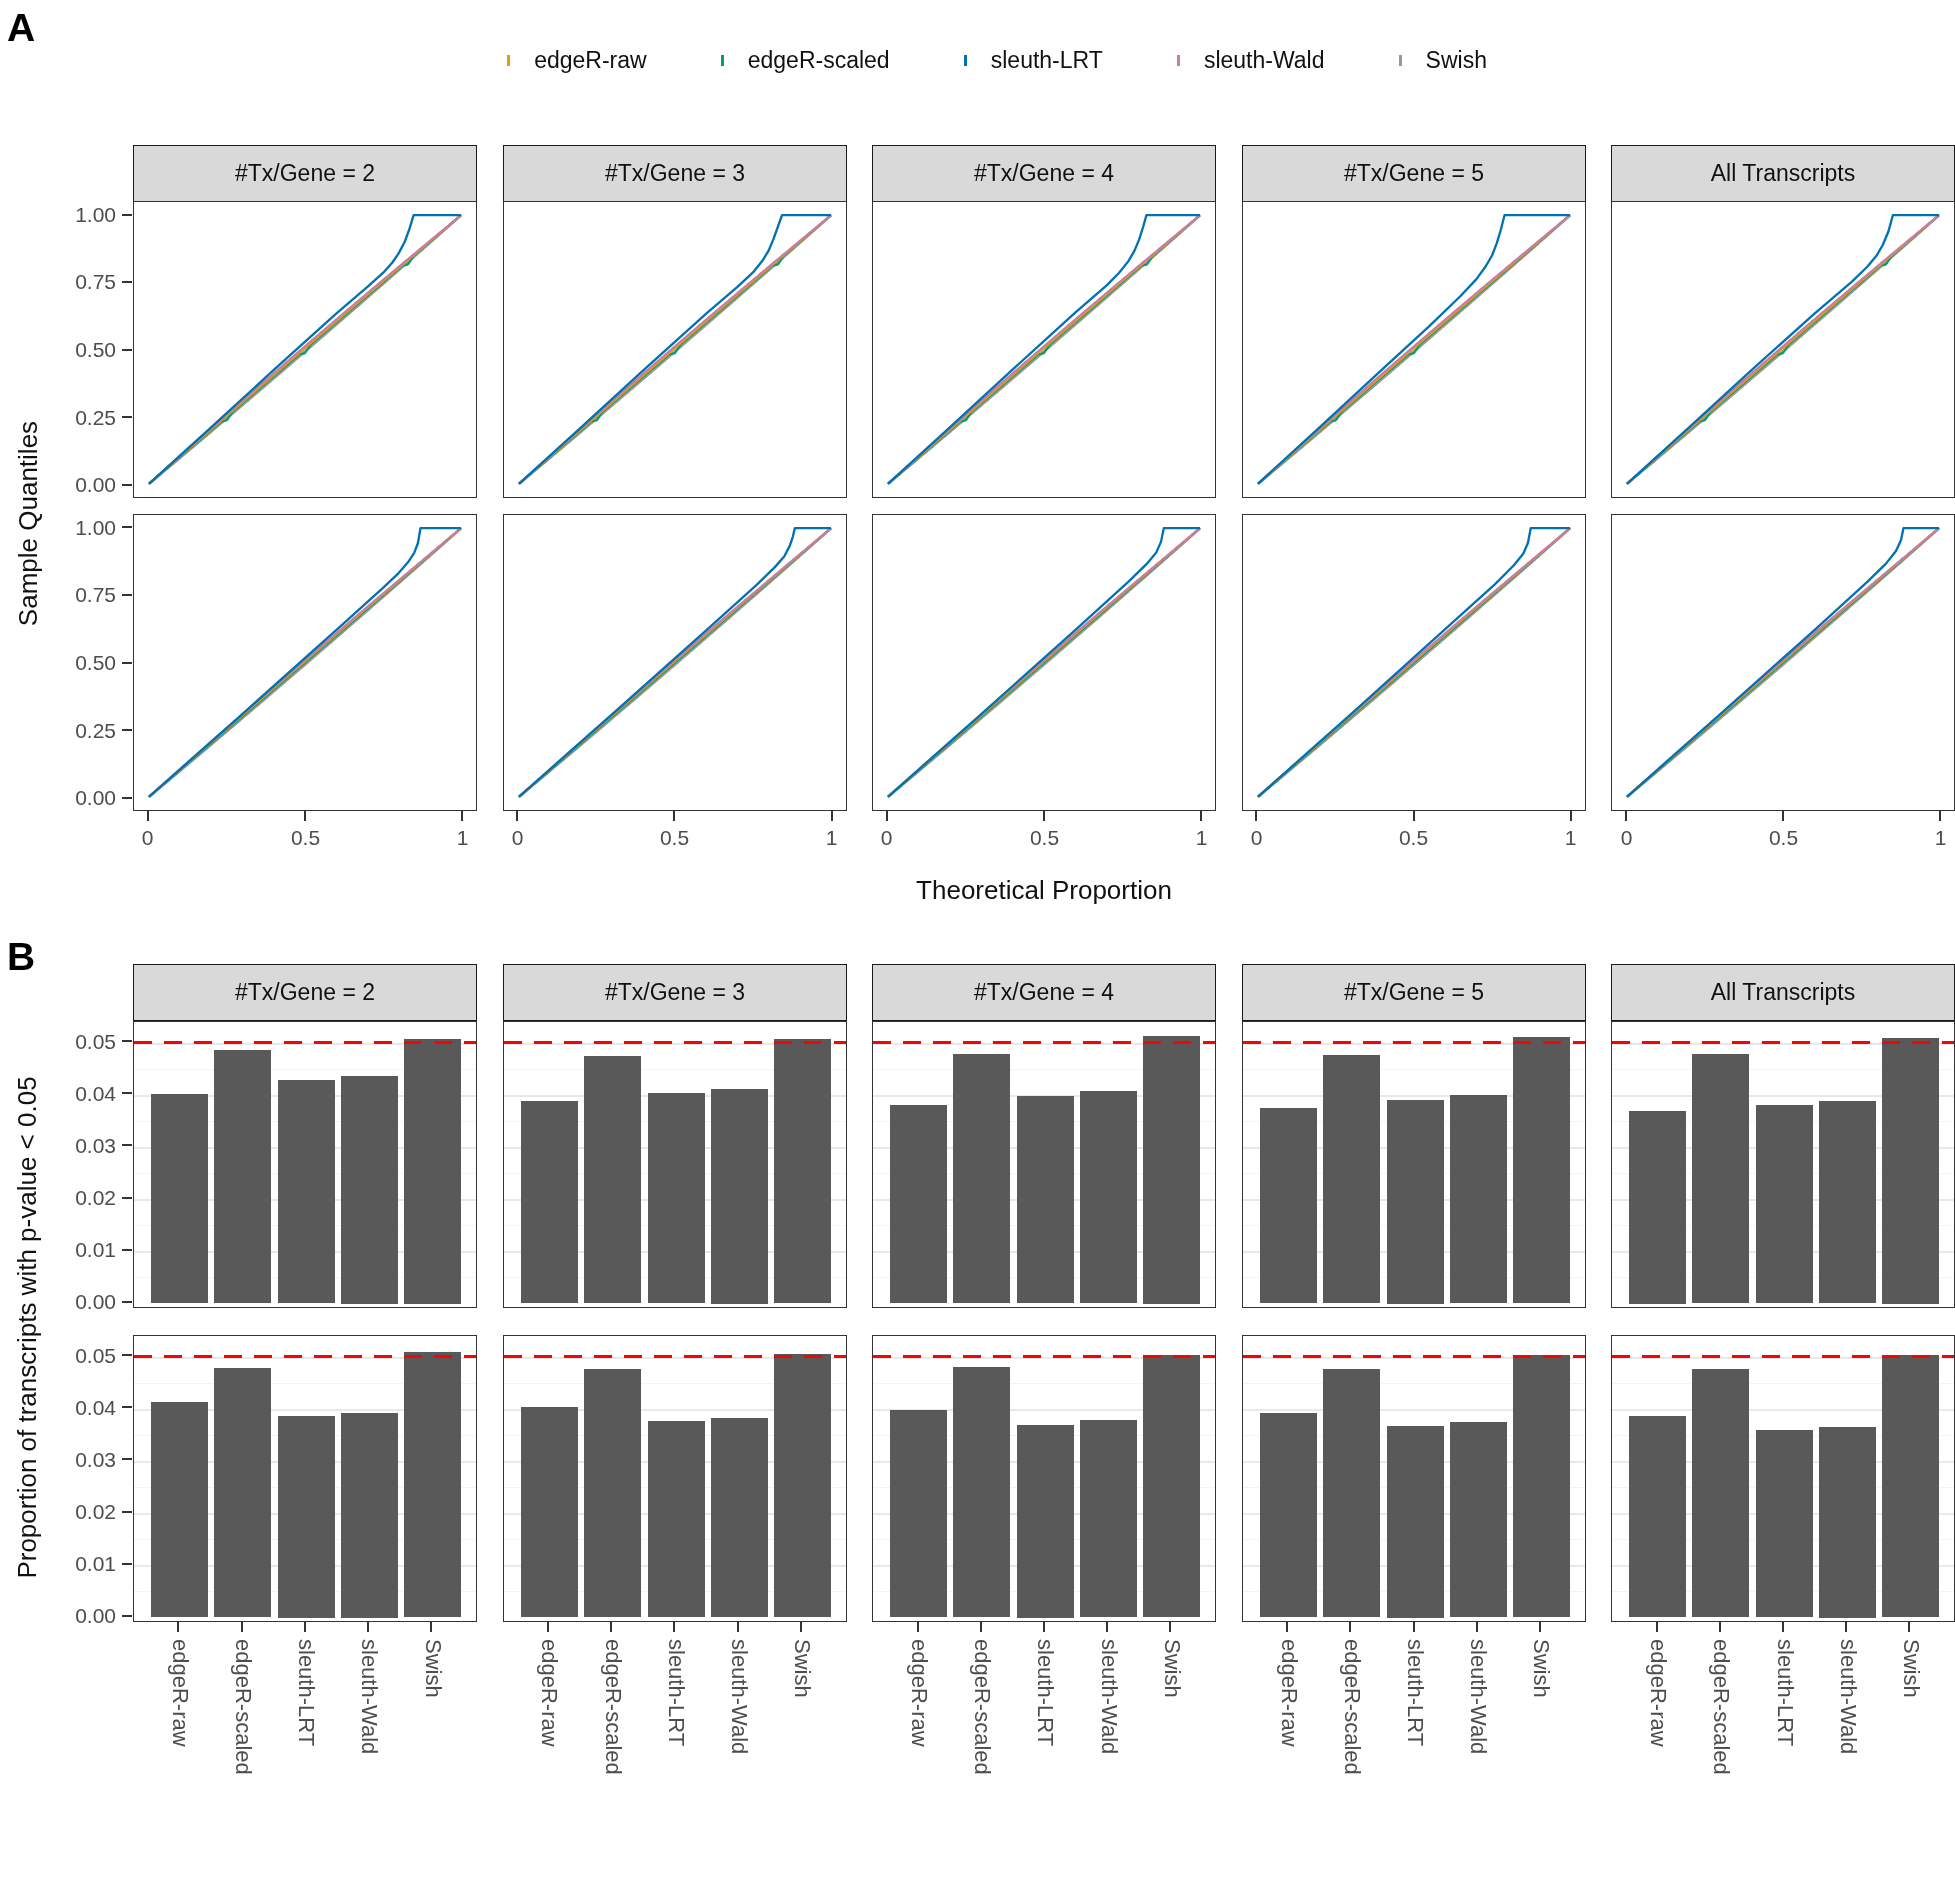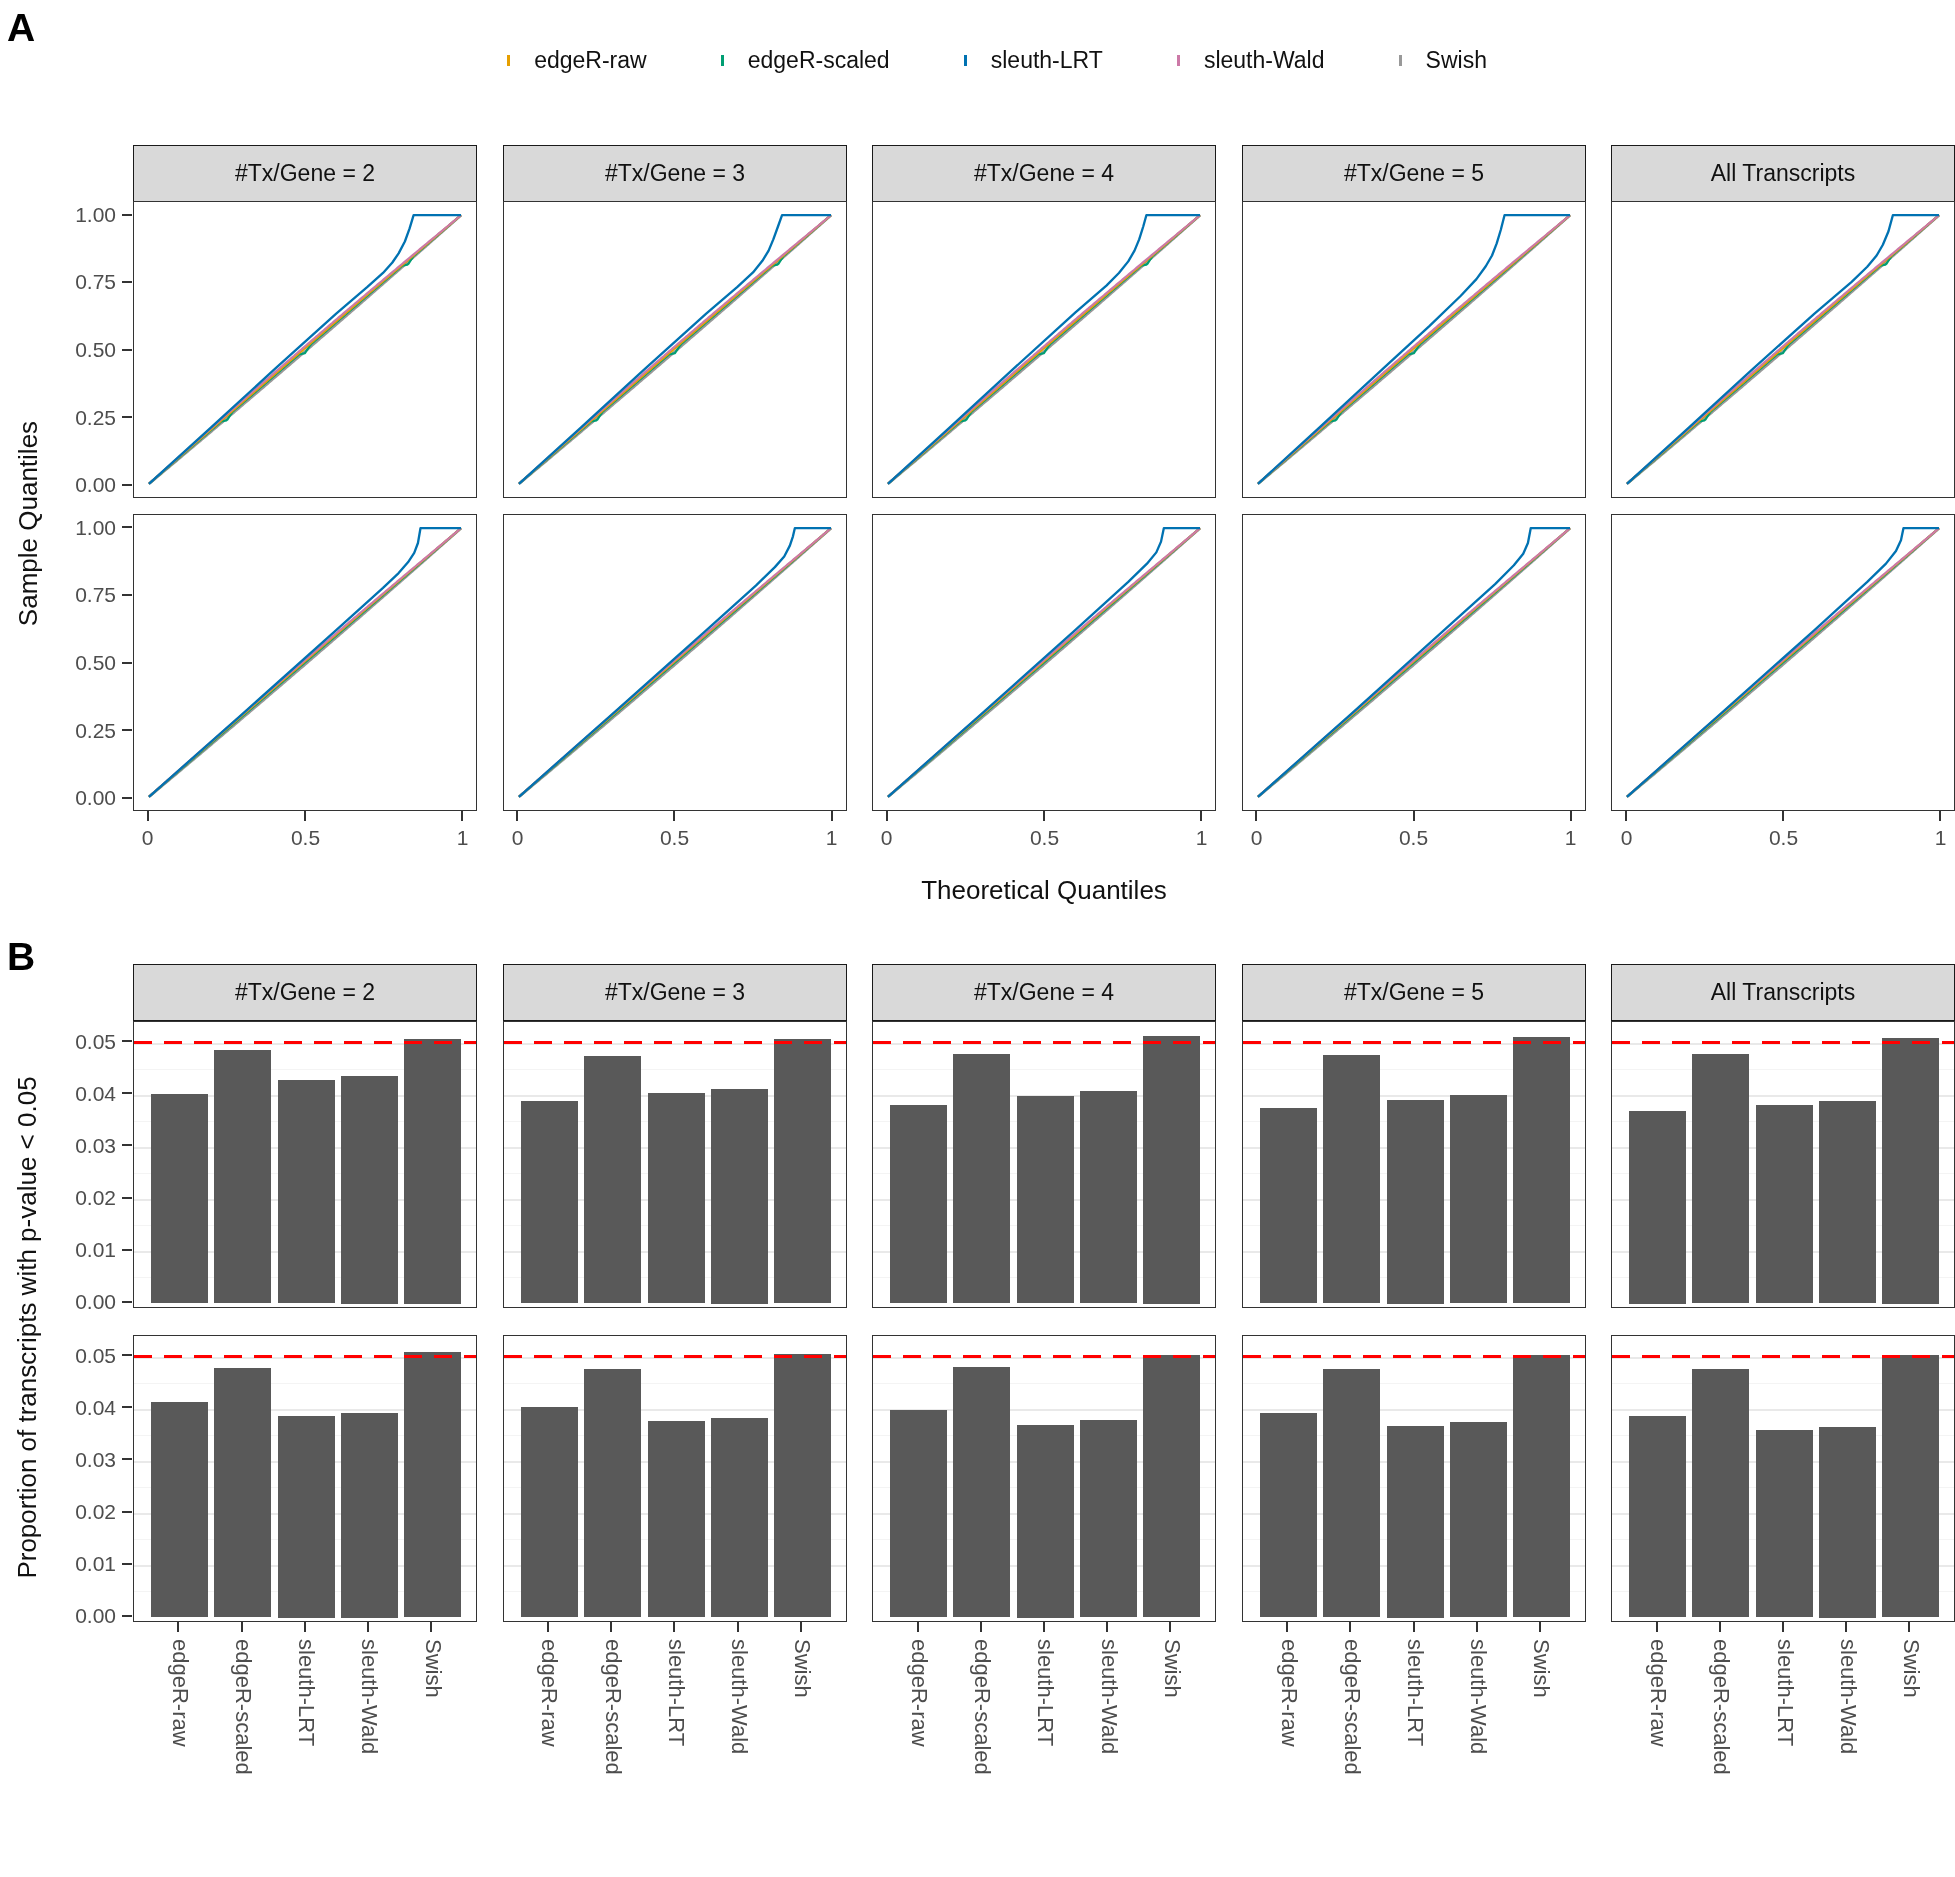--- a/index.html
+++ b/index.html
@@ -48,21 +48,21 @@
     <span class="legend-label">sleuth-Wald</span>
   </div>
   <div class="legend-item">
     <span class="legend-key" style="background: rgb(153, 153, 153);"></span>
     <span class="legend-label">Swish</span>
   </div>
 </div>
 
 <div class="axis-title rot-ccw" style="left:-285px;top:508px;width:626px;text-align:center;">Sample Quantiles</div>
 
-<div class="axis-title" style="left:653px;top:875px;width:782px;text-align:center;">Theoretical Quantiles</div>
+<div class="axis-title" style="left:653px;top:875px;width:782px;text-align:center;">Theoretical Proportion</div>
 
 <div class="panel-label" style="left:7px;top:935px;">B</div>
 
 <div class="axis-title rot-ccw" style="left:-301px;top:1312px;width:657px;text-align:center;">Proportion of transcripts with p-value &lt; 0.05</div>
 
 <div id="fig-root">
     <div class="strip" style="left: 133px; top: 145px; width: 344px; height: 57px;">#Tx/Gene = 2</div>
     <div class="facet-panel" style="left: 133px; top: 201px; width: 344px; height: 297px;">
       <svg viewBox="0 0 880 760" width="100%" height="100%">
         <polyline points="38.0,726.0 41.2,723.3 44.4,720.6 47.6,717.9 50.9,715.3 54.1,712.6 57.3,709.9 60.5,707.2 63.7,704.5 66.9,701.8 70.2,699.1 73.4,696.4 76.6,693.7 79.8,691.0 83.0,688.3 86.2,685.7 89.5,683.0 92.7,680.3 95.9,677.6 99.1,674.9 102.3,672.2 105.5,669.5 108.8,666.8 112.0,664.1 115.2,661.4 118.4,658.7 121.6,656.0 124.8,653.3 128.0,650.6 131.3,647.9 134.5,645.2 137.7,642.4 140.9,639.7 144.1,637.0 147.3,634.3 150.6,631.6 153.8,628.9 157.0,626.2 160.2,623.5 163.4,620.8 166.6,618.1 169.9,615.4 173.1,612.6 176.3,609.9 179.5,607.2 182.7,604.5 185.9,601.8 189.2,599.1 192.4,596.4 195.6,593.6 198.8,590.9 202.0,588.2 205.2,585.5 208.4,582.8 211.7,580.0 214.9,577.3 218.1,574.6 221.3,571.9 224.5,569.2 227.7,566.4 231.0,563.7 234.2,561.0 237.4,558.3 240.6,555.5 243.8,552.8 247.0,550.1 250.3,547.3 253.5,544.6 256.7,541.9 259.9,539.2 263.1,536.4 266.3,533.7 269.6,531.0 272.8,528.2 276.0,525.5 279.2,522.8 282.4,520.0 285.6,517.3 288.8,514.6 292.1,511.8 295.3,509.1 298.5,506.3 301.7,503.6 304.9,500.9 308.1,498.1 311.4,495.4 314.6,492.6 317.8,489.9 321.0,487.2 324.2,484.4 327.4,481.7 330.7,478.9 333.9,476.2 337.1,473.4 340.3,470.7 343.5,467.9 346.7,465.2 350.0,462.4 353.2,459.7 356.4,456.9 359.6,454.2 362.8,451.4 366.0,448.7 369.2,445.9 372.5,443.2 375.7,440.4 378.9,437.7 382.1,434.9 385.3,432.2 388.5,429.4 391.8,426.6 395.0,423.9 398.2,421.1 401.4,418.4 404.6,415.6 407.8,412.8 411.1,410.1 414.3,407.3 417.5,404.5 420.7,401.8 423.9,399.0 427.1,396.3 430.4,393.5 433.6,390.7 436.8,388.0 440.0,385.2 443.2,382.4 446.4,379.7 449.6,376.9 452.9,374.1 456.1,371.3 459.3,368.6 462.5,365.8 465.7,363.0 468.9,360.3 472.2,357.5 475.4,354.7 478.6,351.9 481.8,349.1 485.0,346.4 488.2,343.6 491.5,340.8 494.7,338.0 497.9,335.3 501.1,332.5 504.3,329.7 507.5,326.9 510.8,324.1 514.0,321.4 517.2,318.6 520.4,315.8 523.6,313.0 526.8,310.2 530.0,307.4 533.3,304.6 536.5,301.9 539.7,299.1 542.9,296.3 546.1,293.5 549.3,290.7 552.6,287.9 555.8,285.1 559.0,282.3 562.2,279.5 565.4,276.7 568.6,273.9 571.9,271.1 575.1,268.3 578.3,265.6 581.5,262.8 584.7,260.0 587.9,257.2 591.2,254.4 594.4,251.6 597.6,248.8 600.8,246.0 604.0,243.2 607.2,240.4 610.4,237.6 613.7,234.7 616.9,231.9 620.1,229.1 623.3,226.3 626.5,223.5 629.7,220.7 633.0,217.9 636.2,215.1 639.4,212.3 642.6,209.5 645.8,206.7 649.0,203.9 652.3,201.1 655.5,198.2 658.7,195.4 661.9,192.6 665.1,189.8 668.3,187.0 671.6,184.2 674.8,181.4 678.0,178.5 681.2,175.7 684.4,172.9 687.6,170.1 690.8,167.3 694.1,164.4 697.3,161.6 700.5,158.8 703.7,156.0 706.9,153.2 710.1,150.3 713.4,147.5 716.6,144.7 719.8,141.9 723.0,139.0 726.2,136.2 729.4,133.4 732.7,130.6 735.9,127.7 739.1,124.9 742.3,122.1 745.5,119.2 748.7,116.4 752.0,113.6 755.2,110.7 758.4,107.9 761.6,105.1 764.8,102.2 768.0,99.4 771.2,96.6 774.5,93.7 777.7,90.9 780.9,88.0 784.1,85.2 787.3,82.4 790.5,79.5 793.8,76.7 797.0,73.8 800.2,71.0 803.4,68.2 806.6,65.3 809.8,62.5 813.1,59.6 816.3,56.8 819.5,53.9 822.7,51.1 825.9,48.2 829.1,45.4 832.4,42.6 835.6,39.7 838.8,36.9 842.0,34.0" fill="none" stroke="#999999" stroke-width="7" stroke-linejoin="round"></polyline>

